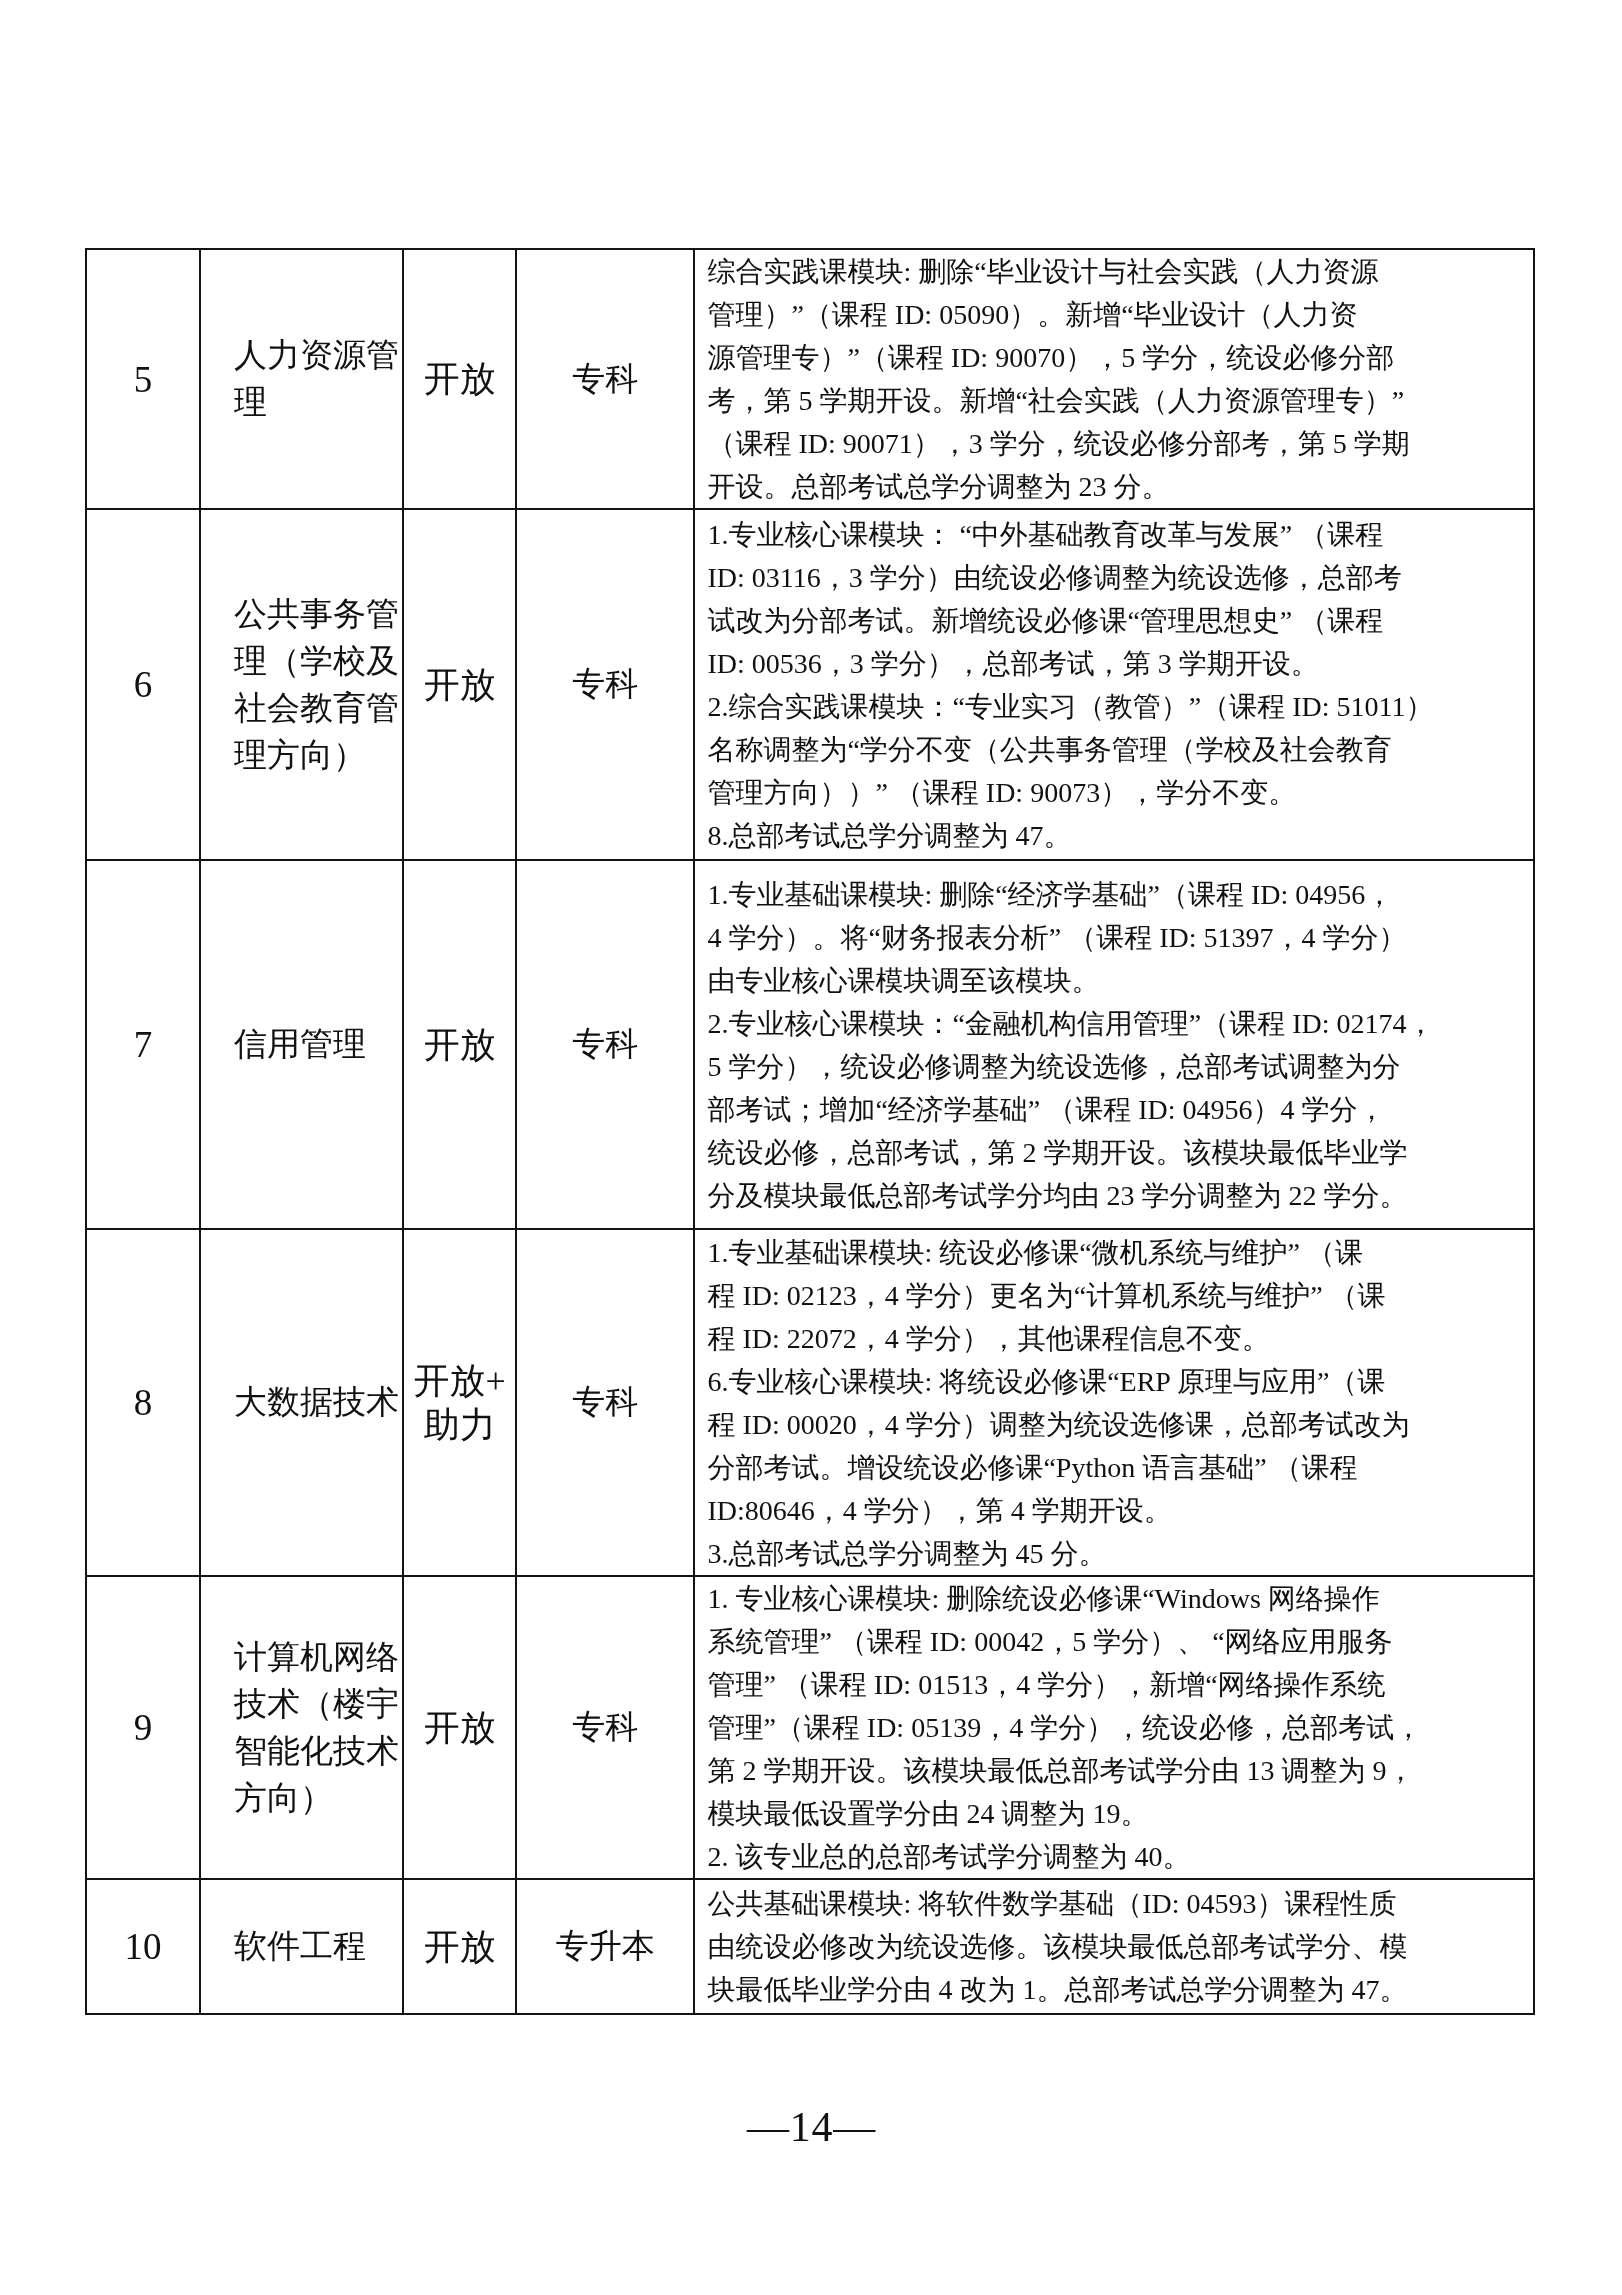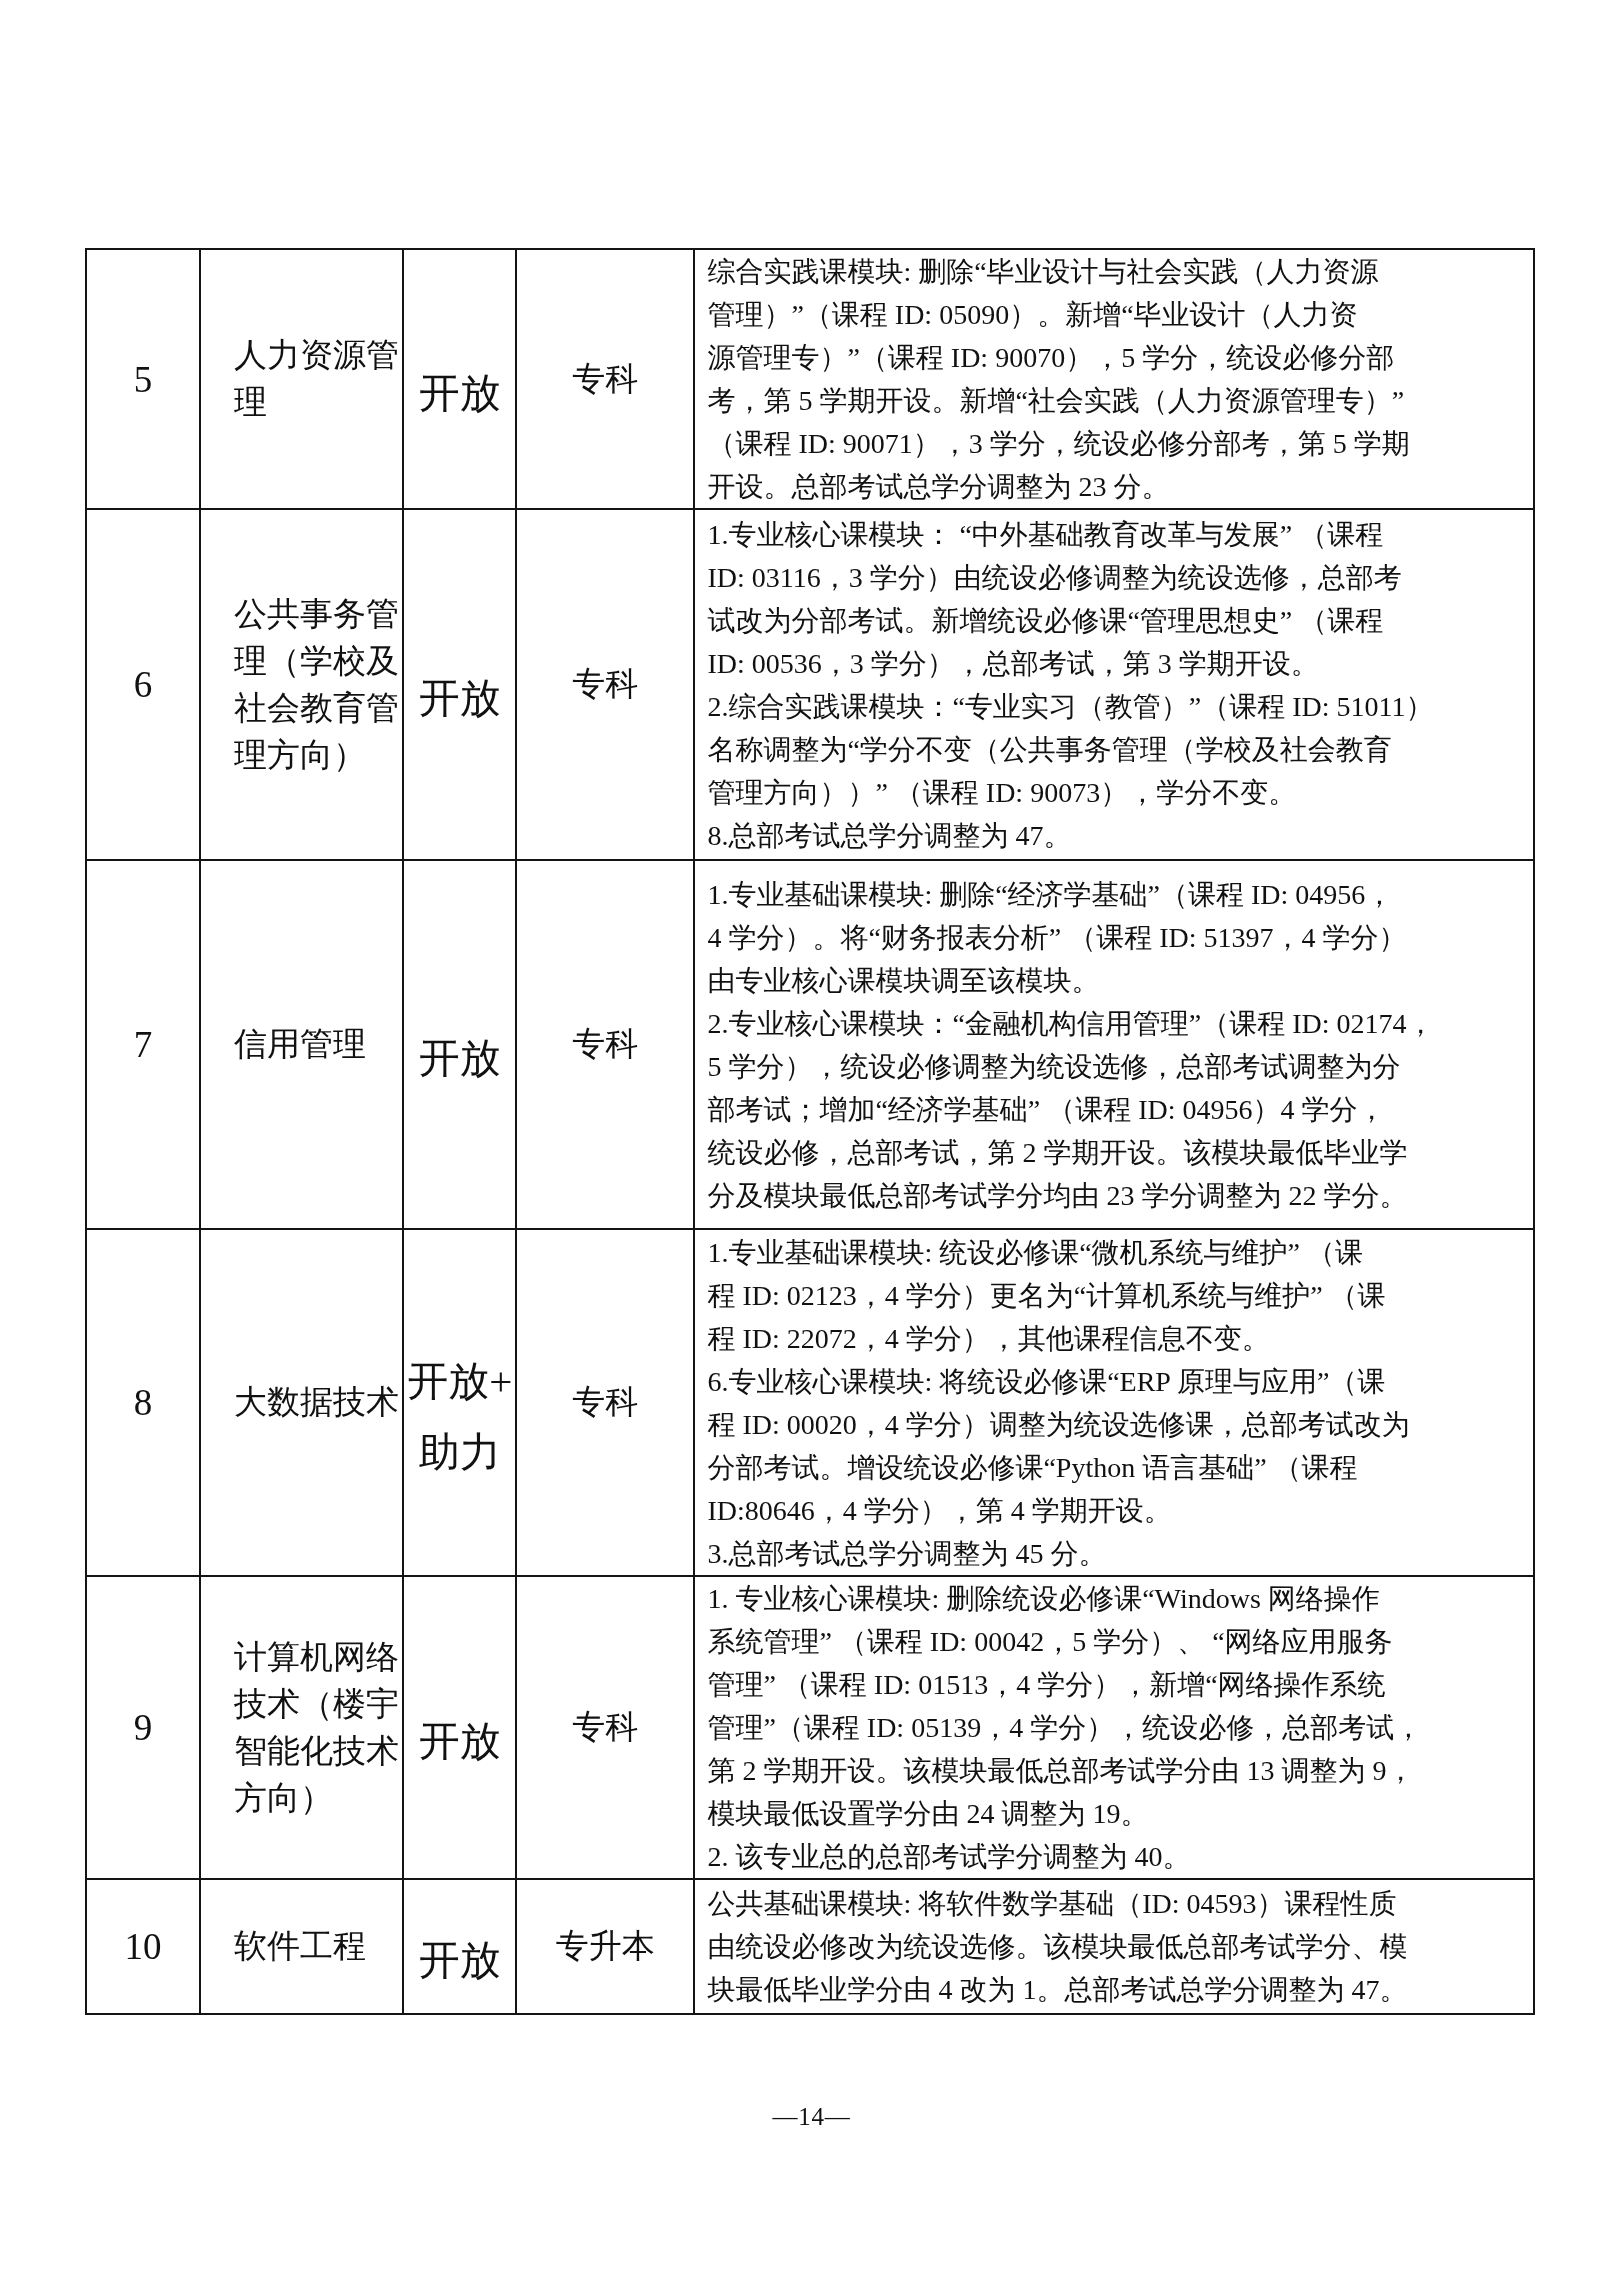--- a/index.html
+++ b/index.html
@@ -34,40 +34,39 @@
   .name-line{
     font-size:33px;
     line-height:47px;
     white-space:nowrap;
   }
   td.c-status, td.c-level{
     text-align:center;
     font-size:33px;
   }
   .status-line{
-    font-size:41px;
+    font-size:36px;
     line-height:44px;
     white-space:nowrap;
-    margin-top:27px;
   }
   td.c-desc{
     padding-left:12px;
     padding-right:3.4px;
   }
   .desc-line{
     font-size:28px;
     line-height:43px;
     white-space:nowrap;
   }
   .page-footer{
     position:absolute;
     left:0;top:2103px;
     width:1623px;
     text-align:center;
-    font-size:25px;
+    font-size:42px;
     letter-spacing:0.8px;
   }
 </style>
 </head>
 <body>
 
 <table class="doc-table">
   <colgroup>
     <col style="width:114px">
     <col style="width:203px">

